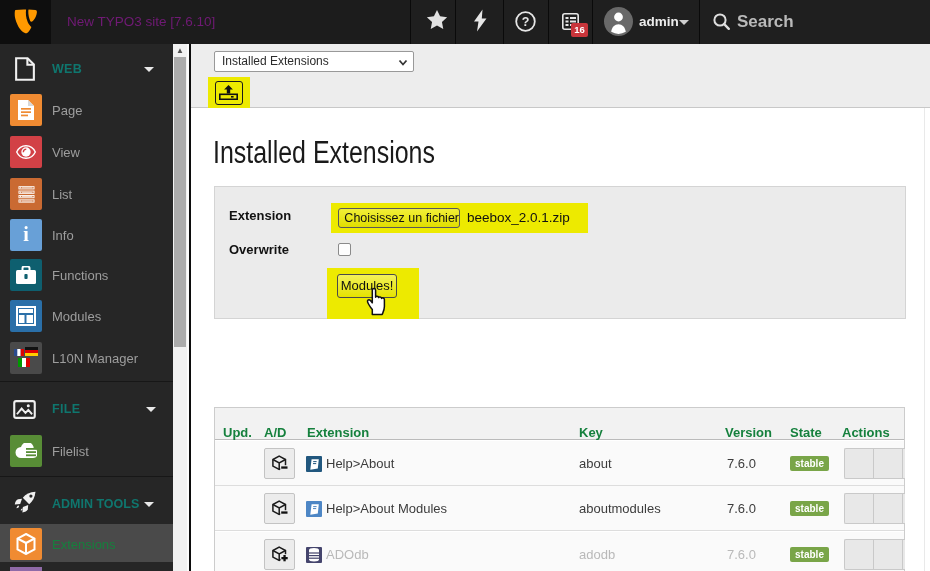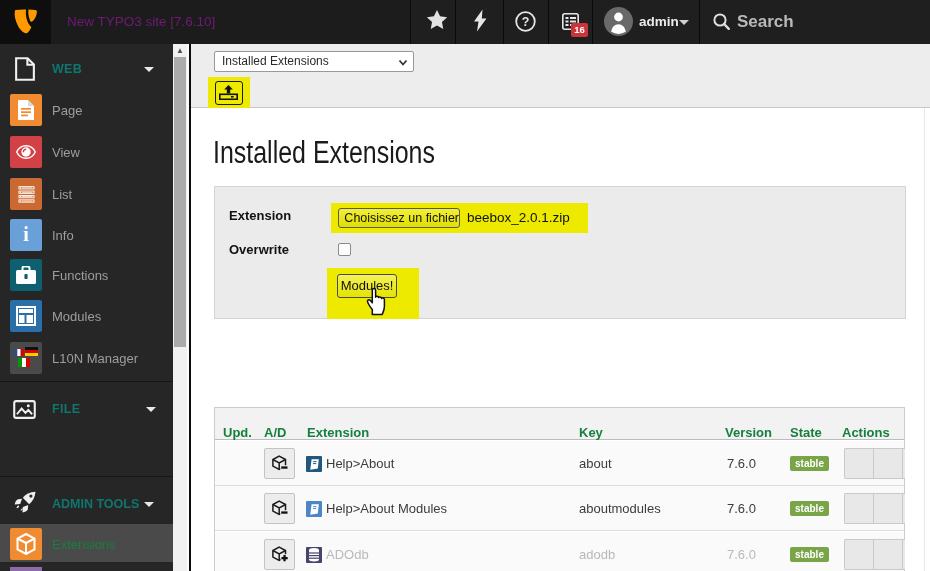--- a/index.html
+++ b/index.html
@@ -225,20 +225,31 @@
 
     <div class="mhead" style="top:346px">
       <svg style="position:absolute;left:13px;top:10px" width="23" height="19" viewBox="0 0 24 20">
           <rect x="1.2" y="1.2" width="21.6" height="17.6" rx="2" fill="none" stroke="#f0f0f0" stroke-width="2.2"></rect>
           <path d="M4 15l5-6 4 4.5 3-3 4 4.5" fill="none" stroke="#f0f0f0" stroke-width="2"></path>
           <circle cx="16" cy="6" r="1.6" fill="#f0f0f0"></circle>
         </svg>
       <span class="txt">FILE</span>
       <div class="caret" style="left:146px;top:17px"></div>
     </div>
+    <div class="mitem" style="top:391px">
+        <div class="micon" style="background:#588d36">
+        <svg style="position:absolute;left:5px;top:8px" width="22" height="16" viewBox="0 0 22 16">
+            <path d="M6 15A5.5 5.5 0 016 4a6.5 6.5 0 0112.8 1.5A4.8 4.8 0 0118 15z" fill="#fff"></path>
+            <rect x="11" y="5" width="10" height="1.8" fill="#588d36"></rect>
+            <rect x="11" y="8.2" width="10" height="1.8" fill="#588d36"></rect>
+            <rect x="11" y="11.4" width="10" height="1.8" fill="#588d36"></rect>
+          </svg>
+      </div>
+        <span class="mlabel">Filelist</span>
+      </div>
     <div class="sdiv" style="top:432px"></div>
 
     <div class="mhead" style="top:441px">
       <svg style="position:absolute;left:14px;top:6px" width="22" height="22" viewBox="0 0 22 22">
           <path fill="#f0f0f0" d="M21.5 0.8 C16 1 11.5 3.2 8.8 6.8 L15.2 13.2 C18.8 10.5 21 6 21.5 0.8 Z"></path>
           <circle cx="16.9" cy="5.1" r="1.6" fill="#262626"></circle>
           <path fill="#f0f0f0" d="M8 7.8 L4 8.2 C2.2 9 1 11 0.8 13.6 L6.2 13.1 Z"></path>
           <path fill="#f0f0f0" d="M14.2 14 L13.8 18.2 C13 20 11 21.2 8.4 21.4 L8.9 16 Z"></path>
           <path fill="#f0f0f0" d="M4.6 14.6 C3.4 14.8 2.6 15.9 2.5 17.3 C3.9 17.2 4.9 16.4 5.1 15 Z"></path>
           <path fill="#f0f0f0" d="M8.3 17.6 C7.4 17.7 6.8 18.5 6.7 19.6 C7.8 19.5 8.5 18.9 8.7 17.8 Z"></path>

